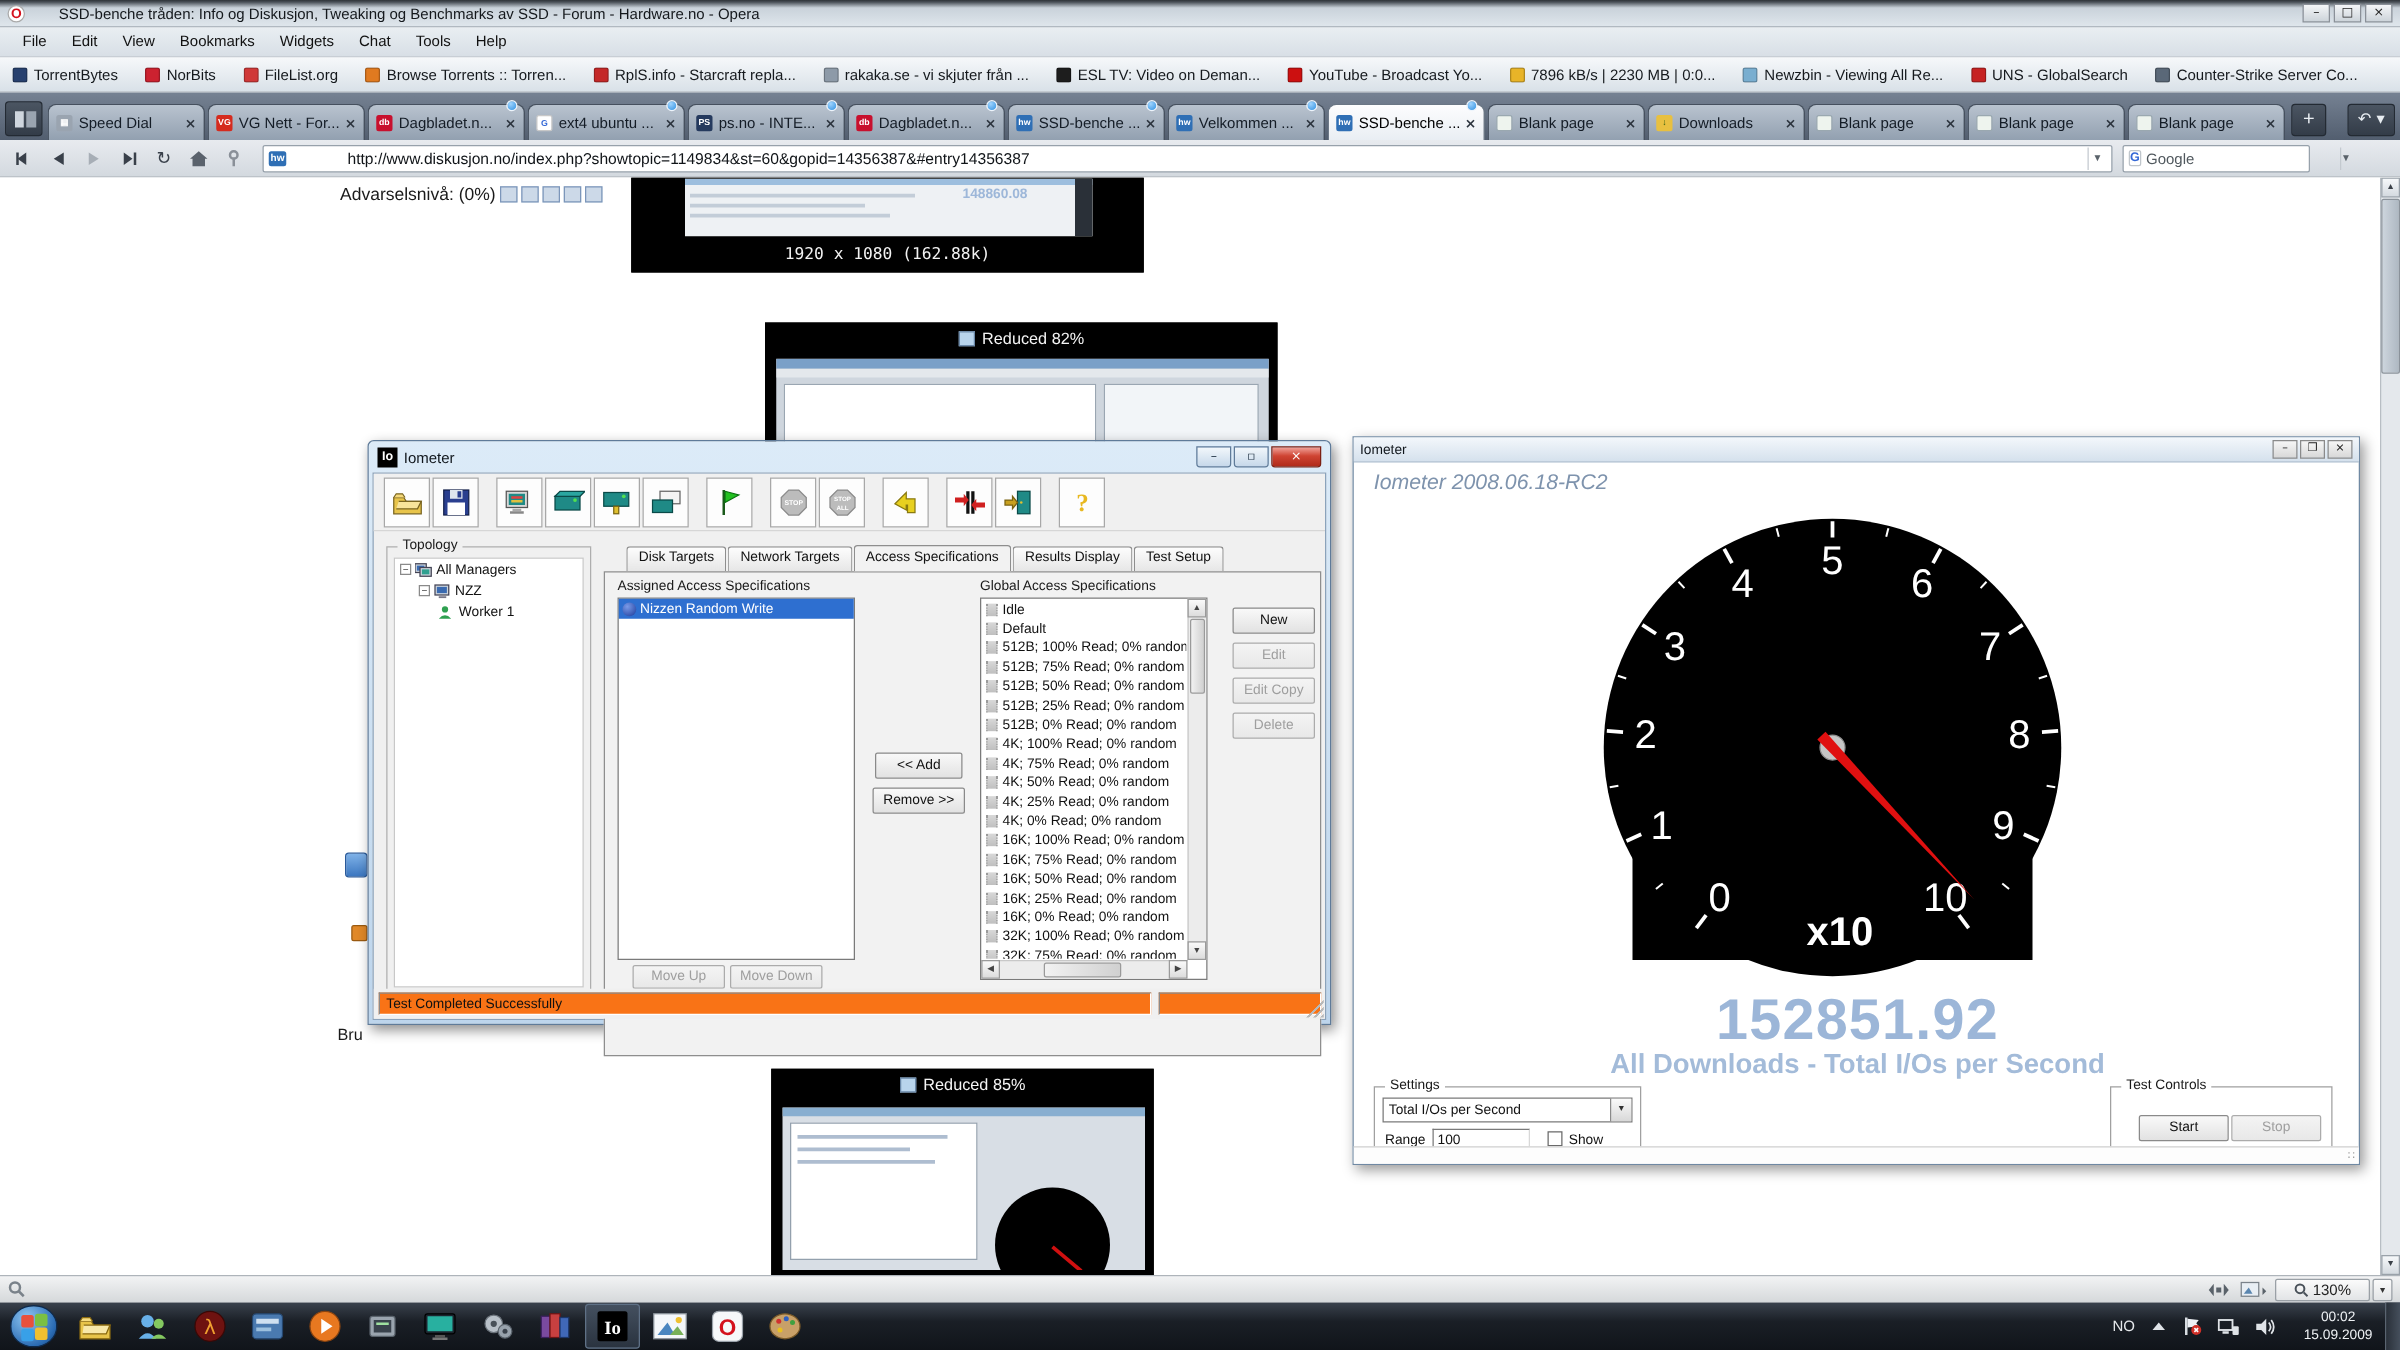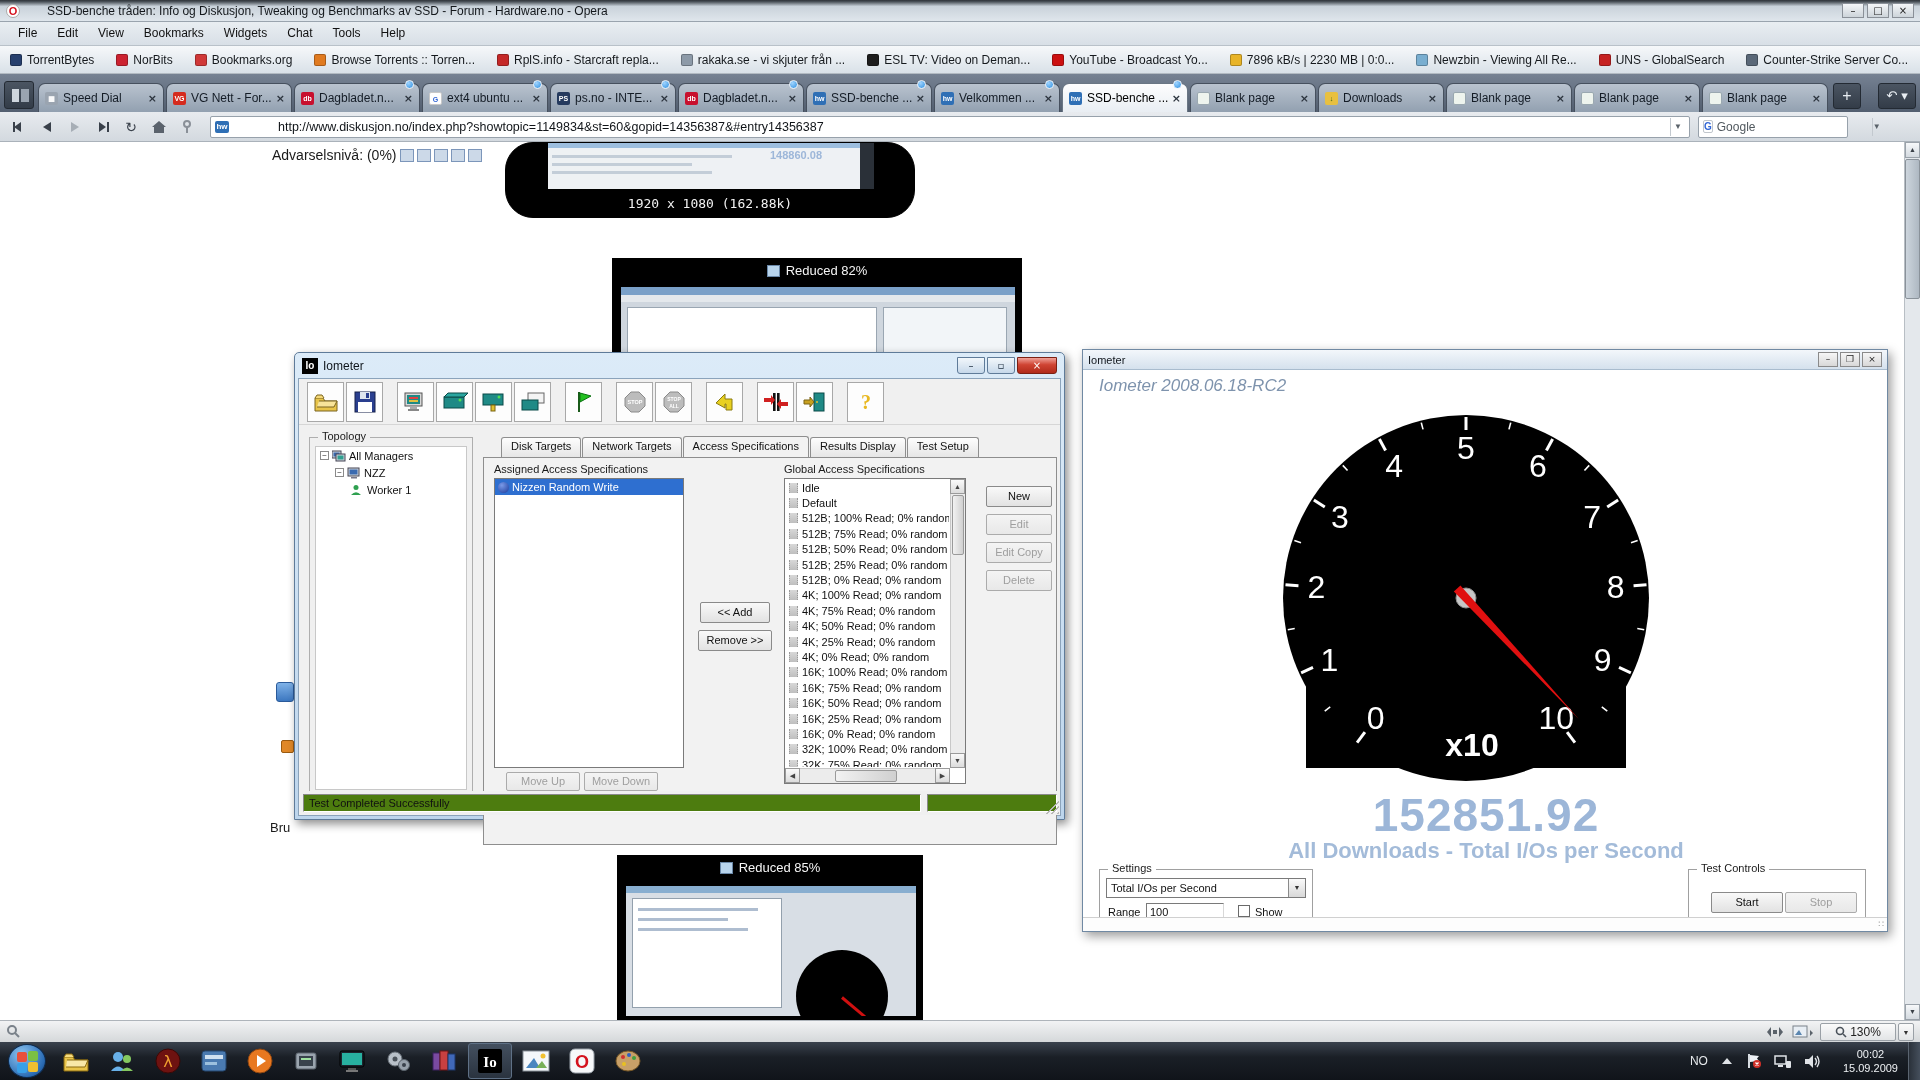--- a/index.html
+++ b/index.html
@@ -44,21 +44,21 @@
   .field-drop { width:15px; height:18px; border-left:1px solid #c3c9cf; color:#5a626a; font-size:8px; text-align:center; line-height:18px; }
   #search-field { width:150px; height:22px; background:#fff; border:1px solid #97a1ab; border-radius:2px; display:flex; align-items:center; padding:0 4px; }
   #search-ico { width:13px; height:13px; border-radius:2px; background:#fff; border:1px solid #c0c6cc; color:#3367d6; font-weight:bold; font-size:10px; line-height:11px; text-align:center; margin-right:4px; }
   #search-input { flex:1; border:none; outline:none; font-size:12px; color:#50585e; background:transparent; font-family:"Liberation Sans",sans-serif; }
 
   
   #page { left:0; top:142px; width:1920px; height:878px; background:#ffffff; overflow:hidden; }
   #warning { left:272px; top:5px; font-size:14px; color:#1a1a1a; display:flex; align-items:center; }
   .warn-sq { width:14px; height:13px; background:#ccd9e8; border:1px solid #7c96ba; margin-left:3px; }
   .blackframe { background:#000; border:1px solid #000; }
-  #thumb1 { left:505px; top:0; width:410px; height:76px;border-radius:28px; }
+  #thumb1 { left:505px; top:0; width:410px; height:76px; }
   #thumb1-shot { position:absolute; left:42px; top:0; width:326px; height:46px; background:#eef1f4; overflow:hidden; }
   #thumb1-shot .t1bar { position:absolute; left:0; top:0; width:100%; height:5px; background:#9dbede; }
   #thumb1-shot .t1line { position:absolute; left:4px; width:180px; height:3px; background:#c3cdd8; }
   #thumb1-val { position:absolute; right:52px; top:6px; font-size:11px; font-weight:bold; color:#9db7d9; }
   #thumb1-side { position:absolute; right:0; top:0; width:14px; height:46px; background:#2a3038; }
   .thumb-caption { position:absolute; left:0; bottom:6px; width:100%; text-align:center; color:#f2f2f2; font-size:13px; font-family:"DejaVu Sans Mono", monospace; }
   .thumb-head { position:absolute; left:0; top:4px; width:100%; text-align:center; color:#f5f5f5; font-size:13px; }
   .thumb-head .dl-ico { display:inline-block; width:13px; height:12px; background:#b8d4ec; border:1px solid #6a88a8; margin-right:6px; vertical-align:-2px; }
   #thumb82 { left:612px; top:116px; width:410px; height:300px; }
   #thumb82-shot { position:absolute; left:8px; top:28px; width:394px; height:264px; background:#cfd6de; overflow:hidden; }
@@ -115,21 +115,21 @@
   #global-rows { position:absolute; left:1px; top:1px; right:16px; bottom:16px; overflow:hidden; }
   .grow { display:flex; align-items:center; height:15.4px; font-size:11px; color:#101010; white-space:nowrap; }
   .spec-ico { width:9px; height:10px; margin:0 4px 0 3px; flex:none; border-left:1px dotted #9a9a9a; border-right:1px dotted #9a9a9a; background:linear-gradient(#d8d8d8,#bfbfbf); }
   .vtrack { position:absolute; right:0; top:0; width:15px; bottom:15px; background:#ececec; border-left:1px solid #c8c8c8; }
   .htrack { position:absolute; left:0; bottom:0; height:15px; right:15px; background:#ececec; border-top:1px solid #c8c8c8; }
   .scr-btn { position:absolute; width:15px; height:15px; background:linear-gradient(#fafafa,#dcdcdc); border:1px solid #9a9a9a; font-size:7px; text-align:center; line-height:13px; color:#444; }
   .scr-thumb { position:absolute; background:linear-gradient(90deg,#f2f2f2,#d0d0d0); border:1px solid #9a9a9a; border-radius:2px; }
   .cbtn { position:absolute; background:linear-gradient(#f9f9f9,#e2e2e2); border:1px solid #8a8a8a; border-radius:2px; font-size:11px; color:#111; text-align:center; }
   .cbtn.disabled { color:#9e9e9e; border-color:#ababab; background:linear-gradient(#f4f4f4,#e8e8e8); }
   #iom-status { position:absolute; left:0; right:0; bottom:0; height:24px; background:#f0f0f0; }
-  .sunken { position:absolute; top:3px; height:18px; background:#4d7c0f; border:1px solid; border-color:#8a8a8a #ffffff #ffffff #8a8a8a; font-size:11px; color:#111; padding:2px 0 0 5px; }
+  .sunken { position:absolute; top:3px; height:18px; background:#f97316; border:1px solid; border-color:#8a8a8a #ffffff #ffffff #8a8a8a; font-size:11px; color:#111; padding:2px 0 0 5px; }
   #grip { position:absolute; right:1px; bottom:1px; width:14px; height:14px; background:
     linear-gradient(135deg, transparent 50%, #b8b8b8 50%, #b8b8b8 58%, transparent 58%, transparent 70%, #b8b8b8 70%, #b8b8b8 78%, transparent 78%, transparent 90%, #b8b8b8 90%); }
 
   
   #iom-res { left:1082px; top:349px; width:806px; height:583px; background:#fff; border:1px solid #70широк8aa4; border:1px solid #7089a3; box-shadow:3px 4px 10px rgba(0,0,0,.4); z-index:9; }
   #iom-res .titlebar { position:absolute; left:0; top:0; width:100%; height:20px; background:linear-gradient(#f3f7fb,#d5e1ed); border-bottom:1px solid #a9bcce; display:flex; align-items:center; padding:0 5px; }
   #iom-res .t-text { flex:1; font-size:11px; color:#10161c; }
   .rbtn { width:20px; height:15px; background:linear-gradient(#f6f6f6,#d8d8d8); border:1px solid #8a8a8a; margin-left:2px; font-size:9px; line-height:13px; text-align:center; color:#222; font-family:"DejaVu Sans",sans-serif; }
   #res-version { position:absolute; left:16px; top:26px; font-size:17px; font-style:italic; color:#7e93ad; }
   #gauge-wrap { position:absolute; left:178px; top:58px; width:410px; height:378px; }
@@ -191,21 +191,21 @@
     <div class="bm-item">
       <span class="bm-icon" style="background: rgb(39, 64, 110);"></span>
       <span class="bm-label">TorrentBytes</span>
     </div>
     <div class="bm-item">
       <span class="bm-icon" style="background: rgb(204, 34, 48);"></span>
       <span class="bm-label">NorBits</span>
     </div>
     <div class="bm-item">
       <span class="bm-icon" style="background: rgb(208, 56, 56);"></span>
-      <span class="bm-label">Bookmarks.org</span>
+      <span class="bm-label">FileList.org</span>
     </div>
     <div class="bm-item">
       <span class="bm-icon" style="background: rgb(224, 122, 32);"></span>
       <span class="bm-label">Browse Torrents :: Torren...</span>
     </div>
     <div class="bm-item">
       <span class="bm-icon" style="background: rgb(196, 40, 40);"></span>
       <span class="bm-label">RplS.info - Starcraft repla...</span>
     </div>
     <div class="bm-item">

